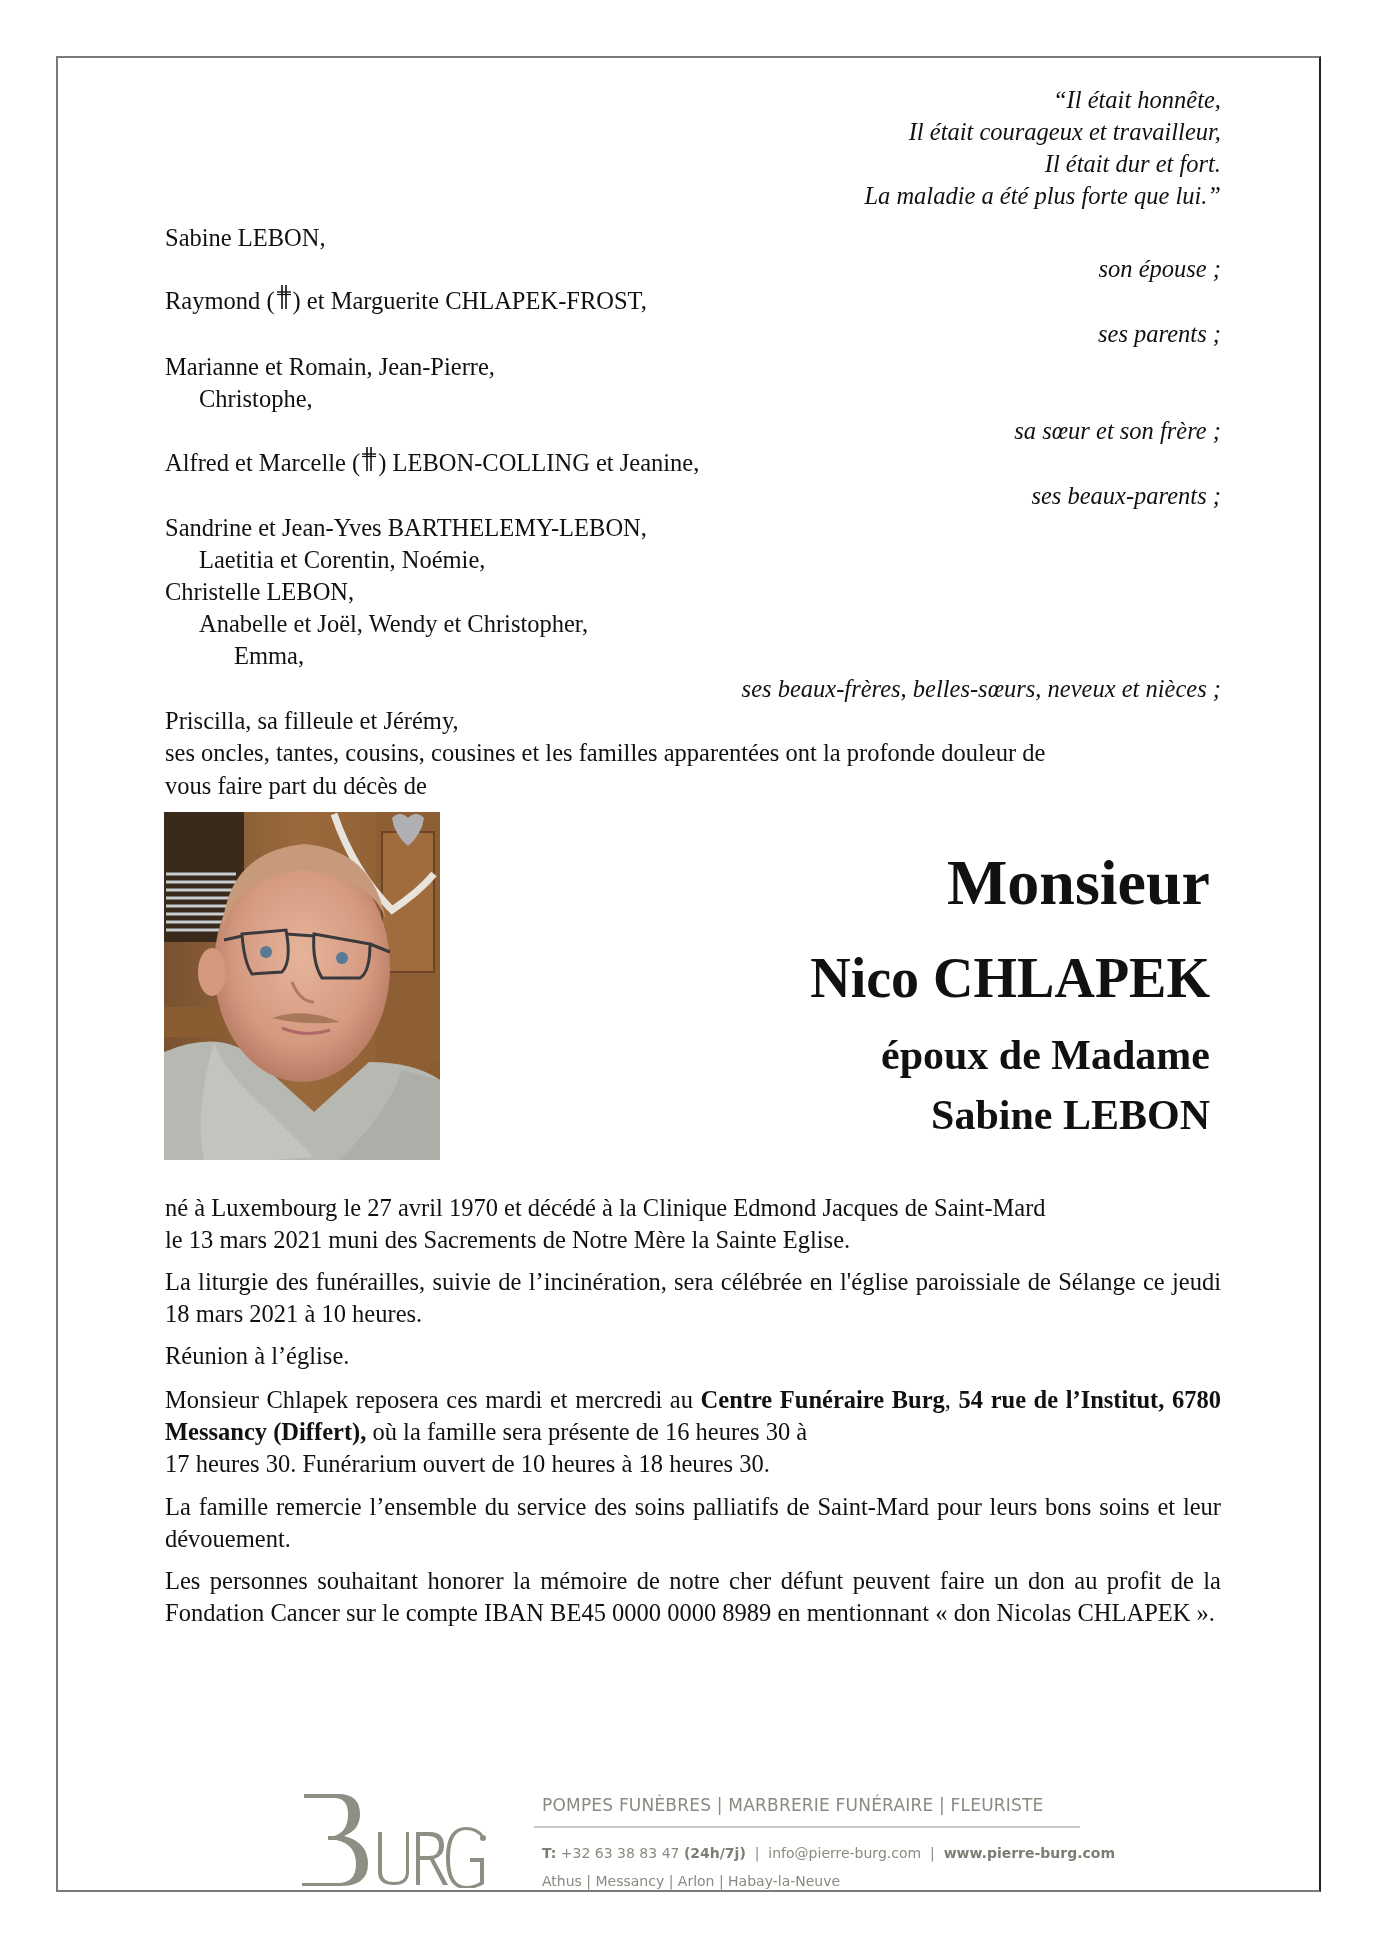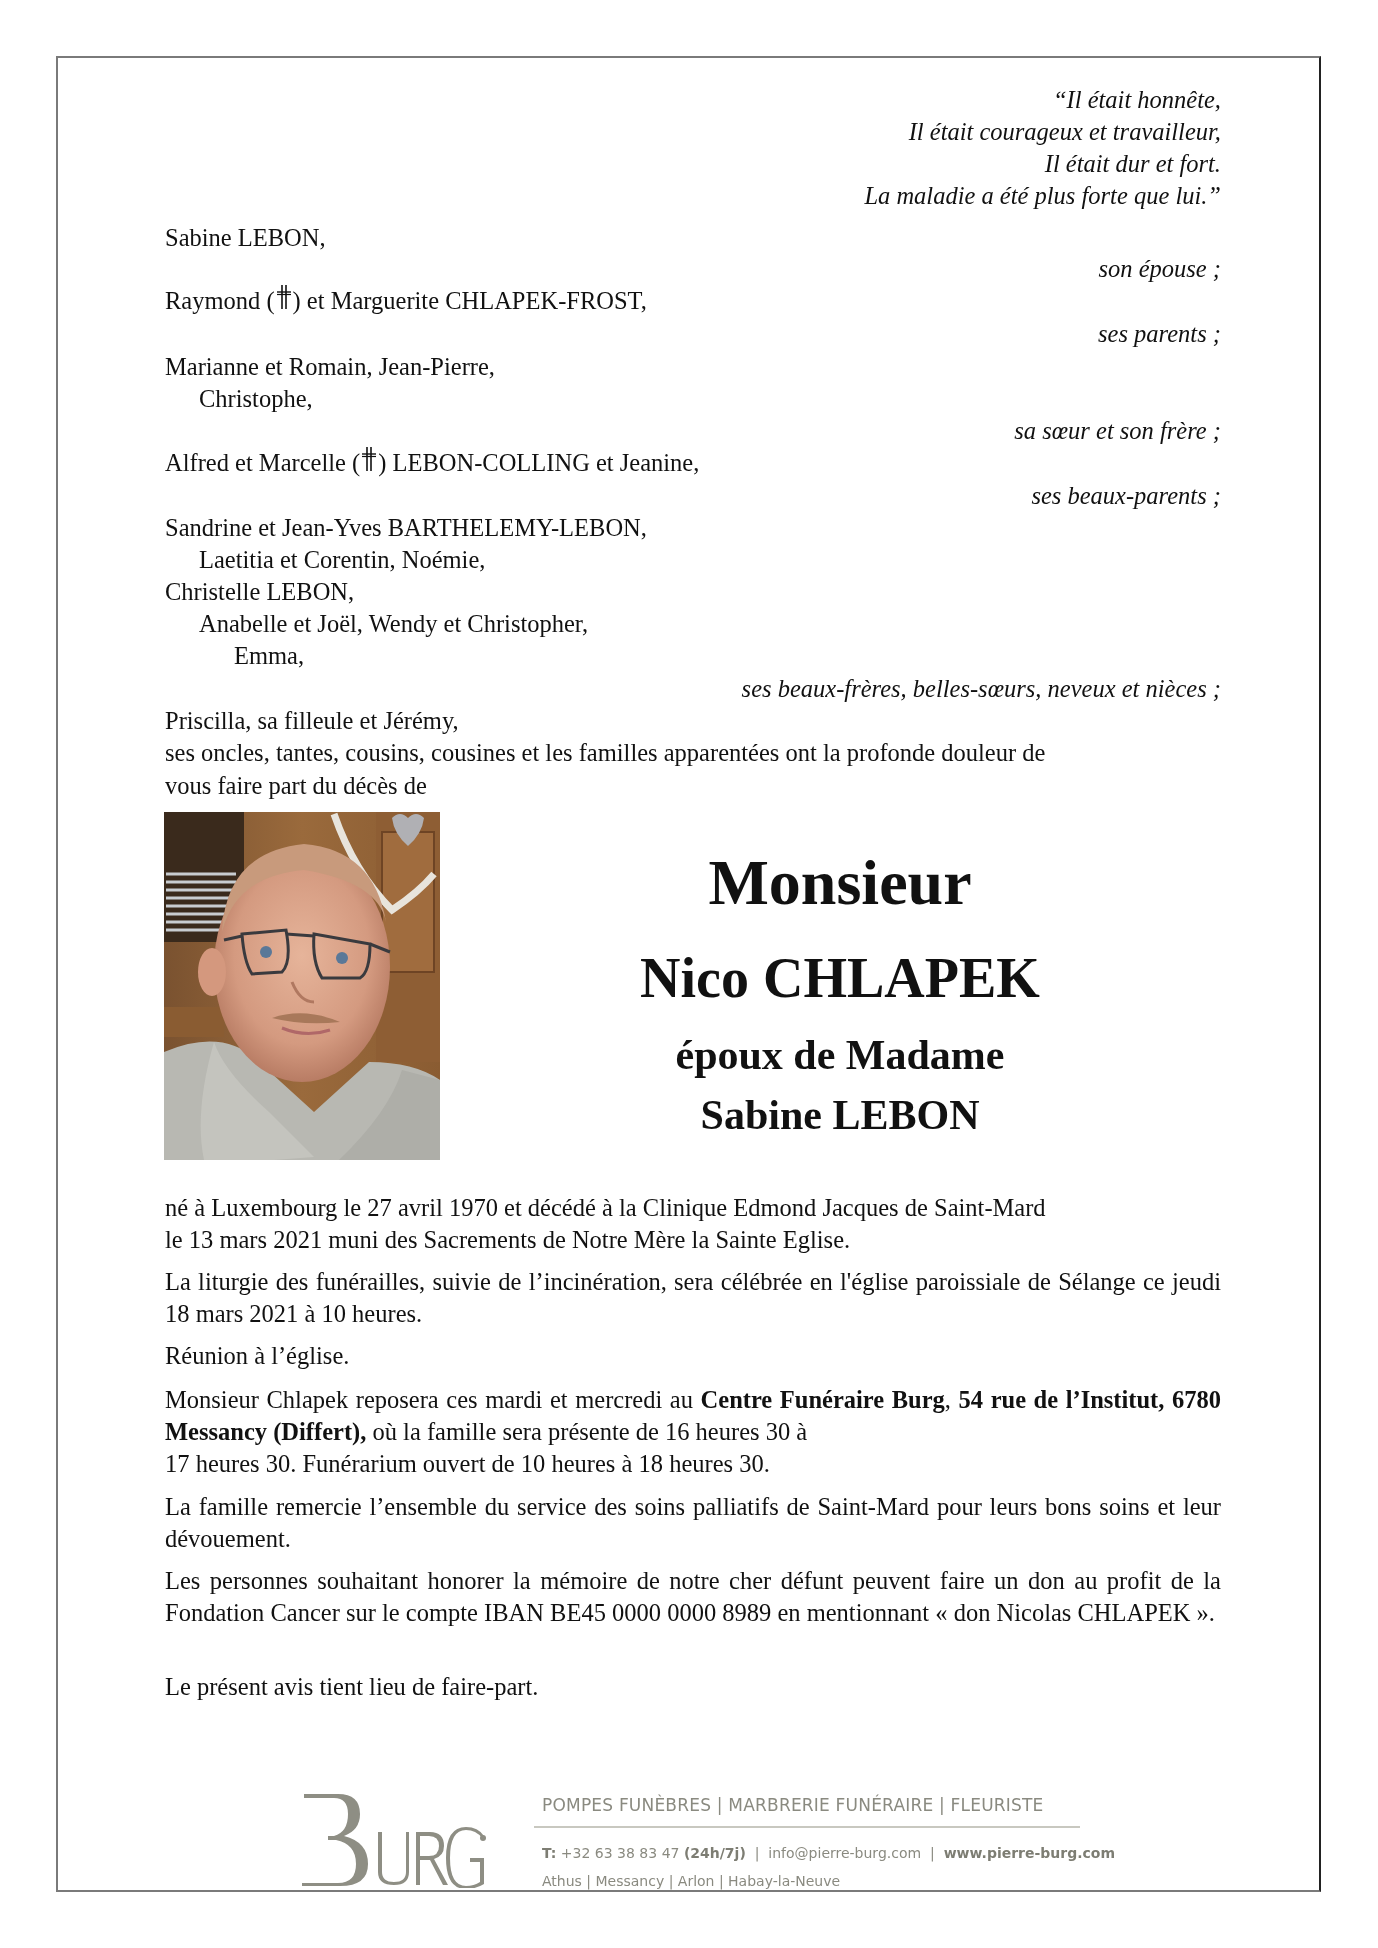--- a/index.html
+++ b/index.html
@@ -10,21 +10,21 @@
            border-right: 2px solid #222; border-bottom: 2px solid #7a7a7a; box-sizing: border-box; }
   .line { position: absolute; font-size: 24.5px; line-height: 32px; white-space: nowrap; }
   .left { left: 165px; }
   .ind1 { left: 199px; }
   .ind2 { left: 234px; }
   .right { right: 157px; text-align: left; font-style: italic; }
   .quote { right: 157px; text-align: right; font-style: italic; }
   .cross { display: inline-block; position: relative; width: 18px; height: 22px; vertical-align: -1px; }
   .cross svg { position: absolute; left: 0; top: -6px; }
   .photo { position: absolute; left: 164px; top: 812px; width: 276px; height: 348px; overflow: hidden; }
-  .title { position: absolute; left: 470px; width: 740px; text-align: center; font-weight: bold; white-space: nowrap; }
+  .title { position: absolute; left: 470px; width: 740px; text-align: right; font-weight: bold; white-space: nowrap; }
   .t1 { top: 845px; font-size: 64px; line-height: 76px; }
   .t2 { top: 940px; font-size: 56px; line-height: 76px; }
   .t3 { top: 1030px; font-size: 42px; line-height: 50px; }
   .t4 { top: 1090px; font-size: 42px; line-height: 50px; }
   .para { position: absolute; left: 165px; width: 1056px; font-size: 24.5px; line-height: 32px; }
   .para.just { text-align: justify; text-align-last: left; }
   .para b { font-weight: bold; }
   .footer-logo { position: absolute; left: 298px; top: 1792px; width: 190px; height: 96px; }
   .footer-text { position: absolute; left: 534px; font-family: "DejaVu Sans", "Liberation Sans", sans-serif; color: #8a8a80; white-space: nowrap; margin-left: 8px; }
   .ft1 { top: 1795px; font-size: 17px; letter-spacing: 0.2px; }
@@ -150,21 +150,20 @@
 <div class="para just" style="top:1384px">
   <span>Monsieur Chlapek reposera ces mardi et mercredi au </span><b>Centre Funéraire Burg</b><span>, </span><b>54 rue de l’Institut, 6780 Messancy (Differt),</b><span> où la famille sera présente de 16 heures 30 à</span><br>
   <span>17 heures 30. Funérarium ouvert de 10 heures à 18 heures 30.</span>
 </div>
 
 <div class="para just" style="top:1491px">La famille remercie l’ensemble du service des soins palliatifs de Saint-Mard pour leurs bons soins et leur dévouement.</div>
 
 <div class="para just" style="top:1565px">Les personnes souhaitant honorer la mémoire de notre cher défunt peuvent faire un don au profit de la Fondation Cancer sur le compte IBAN BE45 0000 0000 8989 en mentionnant « don Nicolas CHLAPEK ».</div>
 
 <div class="para" style="top:1671px">
-  <div>Le présent avis tient lieu de faire-part.</div>
 </div>
 
 <div class="footer-logo" title="BURG">
   <svg width="190" height="96" viewBox="0 0 190 96">
     <g fill="#8e8e84">
       <path d="M6 2 L40 2 Q62 2 62 22 Q62 38 46 44 Q70 50 70 72 Q70 94 42 94 L4 94 L4 91 L40 91 Q58 91 58 72 Q58 52 38 48 L30 48 L30 44 L36 44 Q50 40 50 22 Q50 6 36 6 L6 6Z"></path>
       <path d="M80 40 L84 40 L84 80 Q84 90 96 90 Q108 90 108 80 L108 40 L111 40 L111 80 Q111 93 96 93 Q80 93 80 80Z"></path>
       <path d="M118 40 L132 40 Q146 40 146 54 Q146 64 136 67 L150 93 L145 93 L132 68 L122 68 L122 93 L118 93Z M122 44 L122 64 L131 64 Q141 64 141 54 Q141 44 131 44Z"></path>
       <path d="M184 46 Q178 38 168 38 Q152 38 152 66 Q152 94 168 94 Q176 94 182 90 L182 70 L172 70 L172 66 L186 66 L186 92 Q178 97 168 97 Q148 97 148 66 Q148 35 168 35 Q180 35 186 44Z"></path>
       <circle cx="185" cy="46" r="3"></circle>

